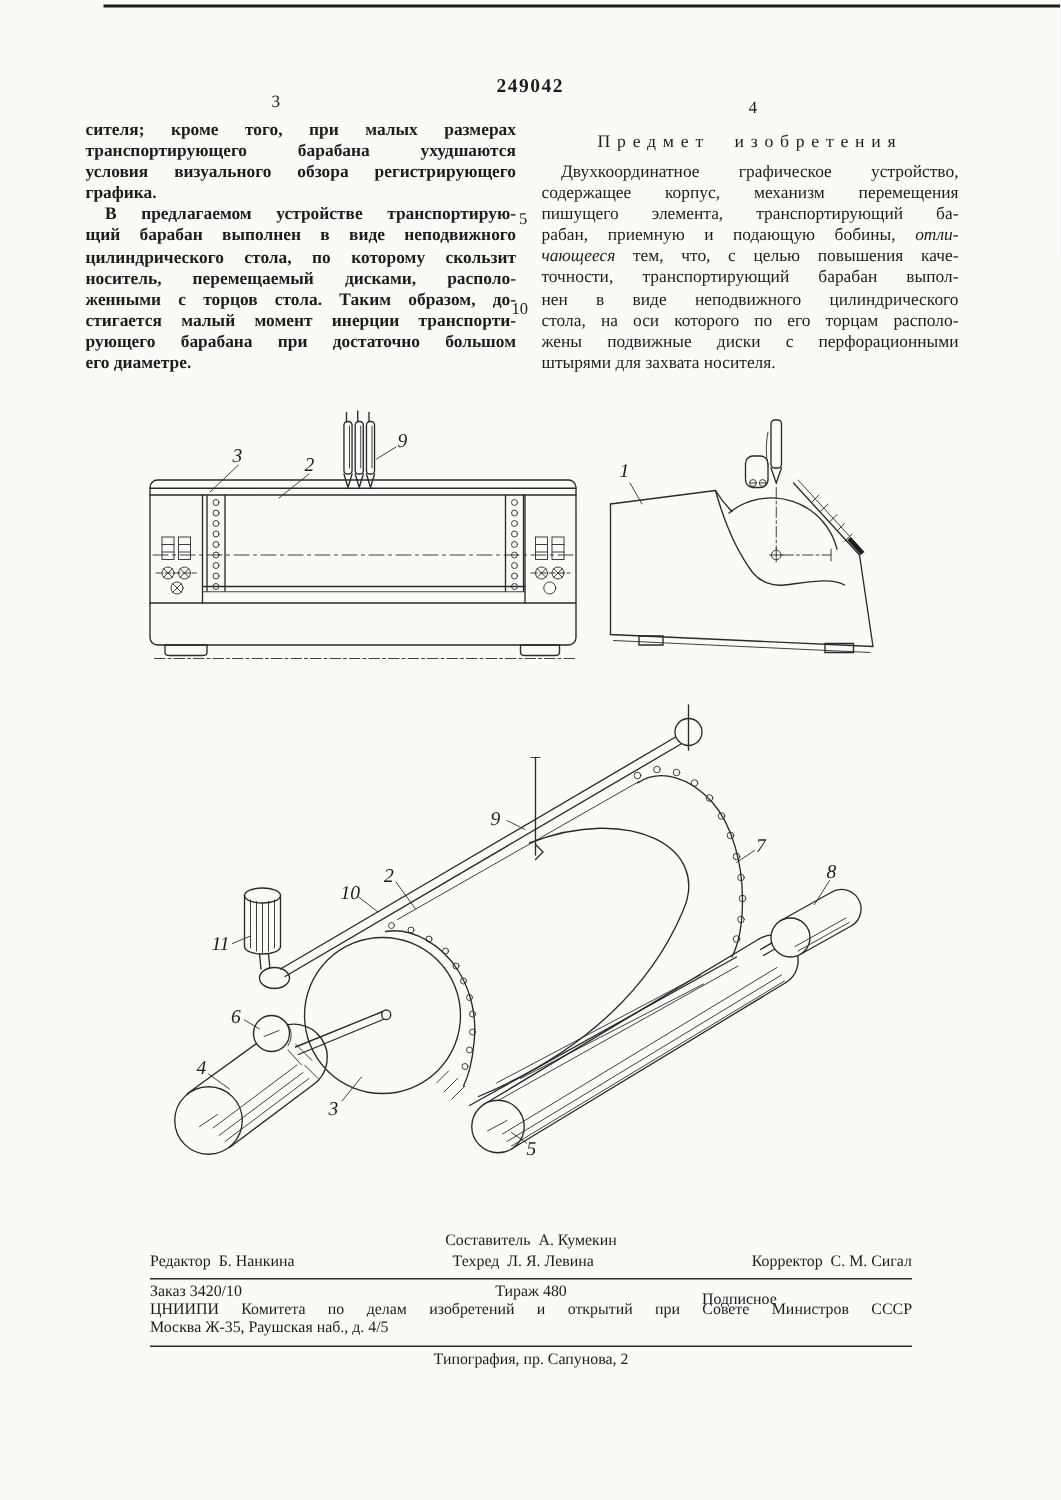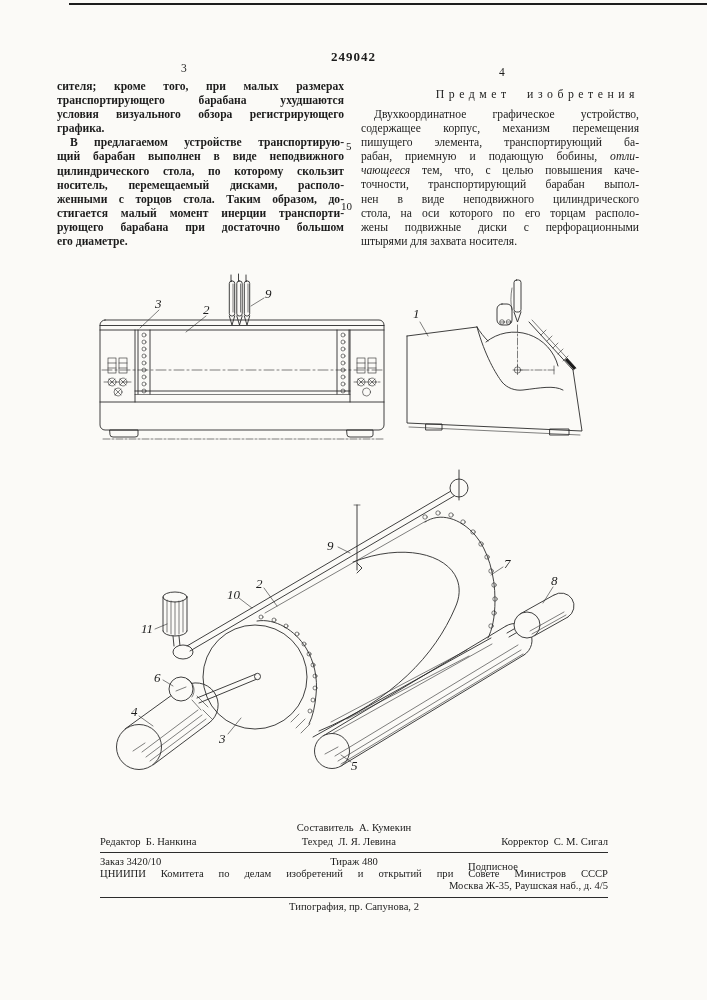--- a/index.html
+++ b/index.html
@@ -10,21 +10,21 @@
         font-size:13px;font-weight:bold;letter-spacing:1px;}
   .page-num{position:absolute;font-size:11.5px;}
   .pn-left{top:62px;left:181px;}
   .pn-right{top:66px;left:499px;}
   .gutter-num{position:absolute;font-size:11px;}
   .gn-5{top:140px;left:346px;}
   .gn-10{top:200px;left:341px;}
   .col{position:absolute;font-size:11.6px;line-height:14.1px;}
   .col-left{top:80px;left:57px;width:287px;font-weight:bold;}
   .col-right{top:108px;left:361px;width:278px;}
-  .claims-heading{position:absolute;top:87px;left:361px;width:278px;text-align:right;
+  .claims-heading{position:absolute;top:87px;left:361px;width:278px;text-align:center;
         font-size:11.8px;letter-spacing:4.5px;word-spacing:9px;}
   .tline{text-align:justify;text-align-last:justify;}
   .tline.last{text-align-last:left;}
   .tline.indent{text-indent:13px;}
   .it{font-style:italic;}
   .fig{position:absolute;}
   .fig-front{top:272px;left:85px;}
   .fig-side{top:278px;left:398px;}
   .fig-persp{top:460px;left:95px;}
   .fig svg{display:block;}
@@ -34,21 +34,21 @@
   .s-thin{stroke:#2a2a2a;fill:none;stroke-width:0.6;stroke-linecap:round;}
   .s-fill{stroke:#2a2a2a;fill:#fbfaf7;stroke-width:0.9;}
   .footer{position:absolute;top:822px;left:100px;width:508px;font-size:10.6px;line-height:12px;}
   .f-compiler{text-align:center;margin-bottom:2px;}
   .f-row2{display:flex;justify-content:space-between;margin-bottom:4px;}
   .f-rule{border:none;border-top:1px solid #2c2c2c;margin:0 0 3px 0;}
   .f-row3{display:grid;grid-template-columns:1fr auto 1fr;align-items:start;}
   .f-row3 .c{text-align:center;}
   .f-row3 .r{text-align:center;position:relative;top:5px;}
   .f-org{text-align:justify;text-align-last:justify;margin-top:0px;}
-  .f-addr{text-align:right;margin-bottom:5px;}
+  .f-addr{text-align:left;margin-bottom:5px;}
   .f-printer{text-align:center;margin-top:3px;}
   b{font-weight:normal;}
 </style>
 </head>
 <body>
 
 <div class="page">
   <div class="scan-line"></div>
 
   <div class="patent-number">249042</div>

